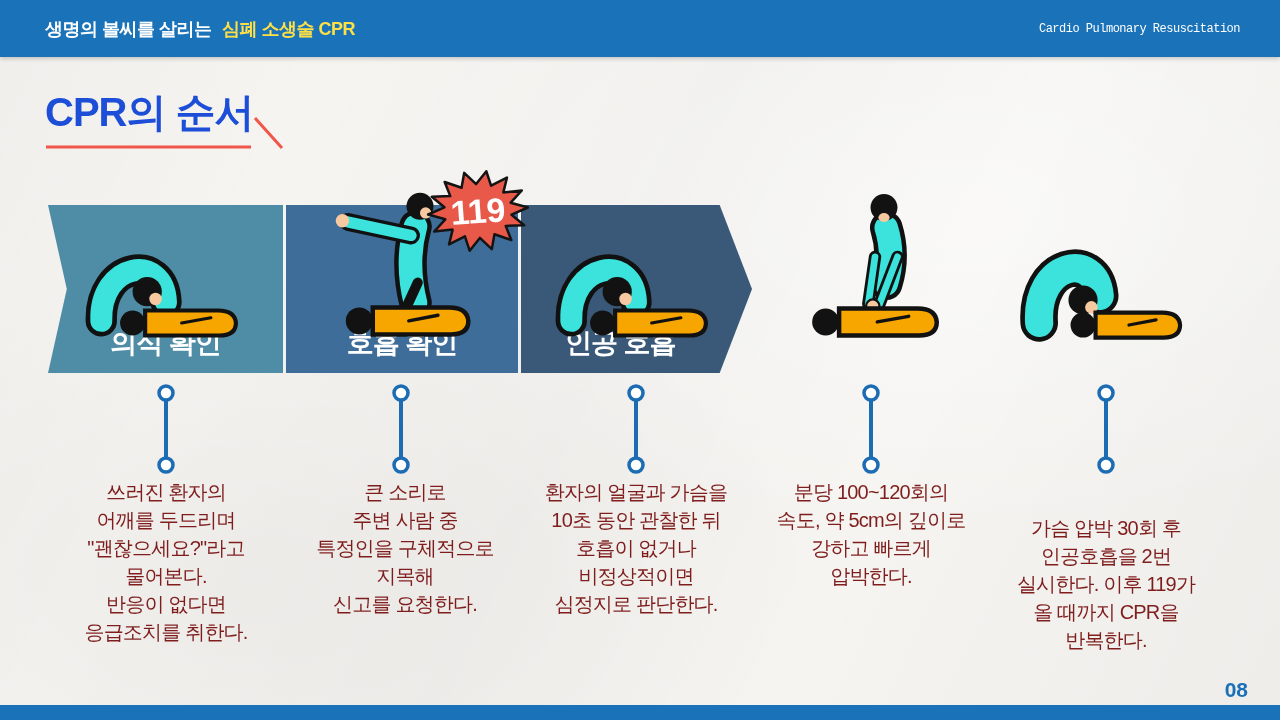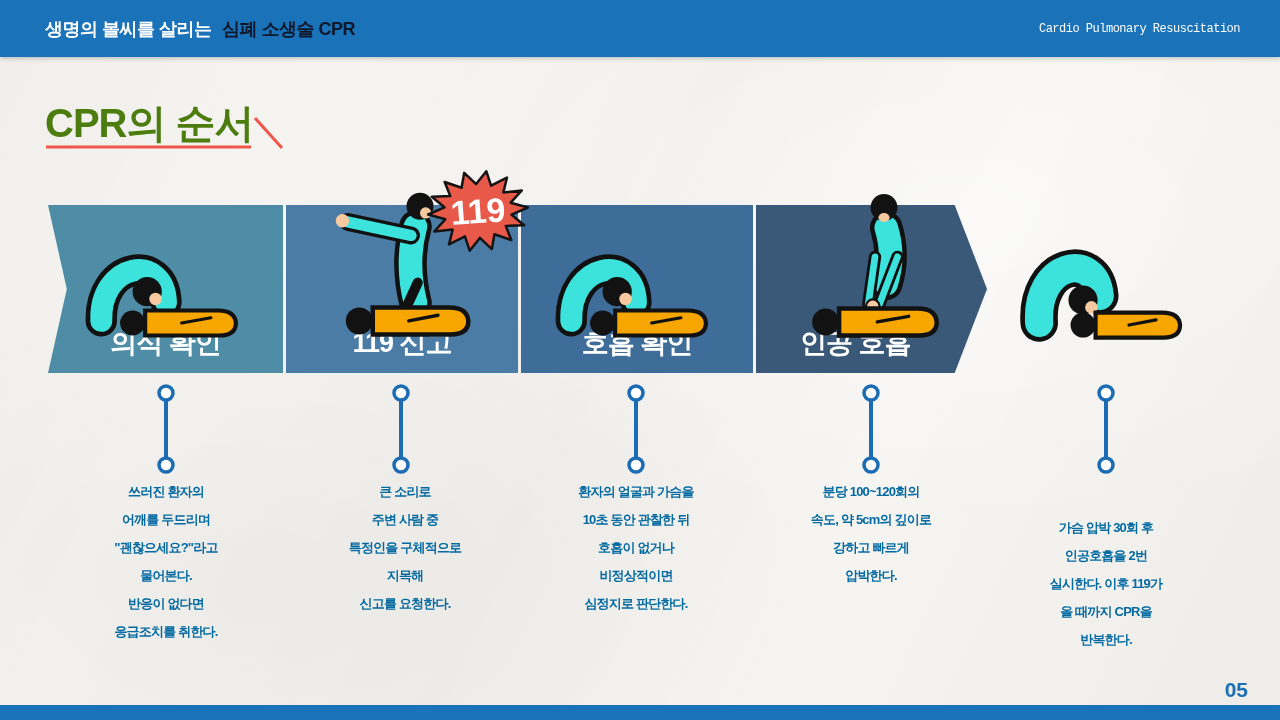--- a/index.html
+++ b/index.html
@@ -19,26 +19,26 @@
   
   .topbar {
     position:absolute; left:0; top:0; width:1280px; height:57px;
     background:#1a72b8;
     display:flex; align-items:center; justify-content:space-between;
     padding:0 40px 0 45px;
     box-shadow:0 2px 4px rgba(0,0,0,0.18);
     z-index:5;
   }
   .tagline { color:#ffffff; font-size:18px; font-weight:800; letter-spacing:-0.5px; }
-  .tagline .hl { color:#0f172a; margin-left:6px; }
+  .tagline .hl { color:#fde047; margin-left:6px; }
   .subtitle-en { color:#ffffff; font-size:12px; font-family:"Liberation Mono","DejaVu Sans Mono",monospace; letter-spacing:-0.5px; }
   
   .title {
-    position:absolute; left:45px; top:96px;
-    font-size:40px; font-weight:800; color:#4d7c0f; letter-spacing:-1px;
+    position:absolute; left:45px; top:85px;
+    font-size:40px; font-weight:800; color:#1d4ed8; letter-spacing:-1px;
     z-index:4;
   }
   .title-underline { position:absolute; left:44px; top:110px; z-index:4; }
   
   .banner {
     position:absolute; left:48px; top:205px; width:1174px; height:212px;
     display:flex; column-gap:3px; z-index:2;
   }
   .seg { position:relative; height:168px; }
   .seg1 { width:235px; clip-path:polygon(0 0, 100% 0, 100% 100%, 0 100%, 8% 50%); }
@@ -64,21 +64,21 @@
     font-family:"Liberation Sans","DejaVu Sans",sans-serif;
   }
   
   .connector { position:absolute; top:383px; z-index:2; }
   .c1 { left:156px; } .c2 { left:391px; } .c3 { left:626px; } .c4 { left:861px; } .c5 { left:1096px; }
   
   .desc {
     position:absolute; top:478px; width:250px;
     transform:translateX(-50%);
     text-align:center; white-space:pre-line;
-    font-size:13px; line-height:28px; font-weight:700; color:#0369a1;
+    font-size:20px; line-height:28px; font-weight:400; color:#7f1d1d;
     letter-spacing:-0.8px;
   }
   .d1 { left:166px; } .d2 { left:405px; } .d3 { left:636px; } .d4 { left:871px; } .d5 { left:1106px;margin-top:36px; }
   
   .page-num {
     position:absolute; right:32px; bottom:18px;
     color:#1a6fb7; font-size:21px; font-weight:800; z-index:5;
   }
   .bottombar {
     position:absolute; left:0; bottom:0; width:1280px; height:15px;
@@ -101,23 +101,20 @@
 
 <h1 class="title">CPR의 순서</h1>
 <svg class="title-underline" width="245" height="45" viewBox="0 0 245 45">
   <line x1="2" y1="37" x2="207" y2="37" stroke="#f0564a" stroke-width="3"></line>
   <line x1="211" y1="8" x2="238" y2="38" stroke="#f0564a" stroke-width="3"></line>
 </svg>
 
 <div class="banner">
   <div class="seg seg1" style="background-color: rgb(79, 140, 165);">
     <div class="seg-label">의식 확인</div>
-  </div>
-  <div class="seg seg2" style="background-color: rgb(74, 124, 166);">
-    <div class="seg-label">119 신고</div>
   </div>
   <div class="seg seg3" style="background-color: rgb(63, 109, 153);">
     <div class="seg-label">호흡 확인</div>
   </div>
   <div class="seg seg5" style="background-color: rgb(58, 88, 120);">
     <div class="seg-label">인공 호흡</div>
   </div>
 
   <svg class="illo illo-1" width="180" height="120" viewBox="0 0 160 115">
     <path class="ln" d="M18,90 C16,34 78,24 80,72" stroke-width="30"></path>
@@ -231,14 +228,14 @@
 <div class="desc d4">분당 100~120회의
 속도, 약 5cm의 깊이로
 강하고 빠르게
 압박한다.</div>
 <div class="desc d5">가슴 압박 30회 후
 인공호흡을 2번
 실시한다. 이후 119가
 올 때까지 CPR을
 반복한다.</div>
 
-<div class="page-num">05</div>
+<div class="page-num">08</div>
 <footer class="bottombar"></footer>
 
 </body></html>

